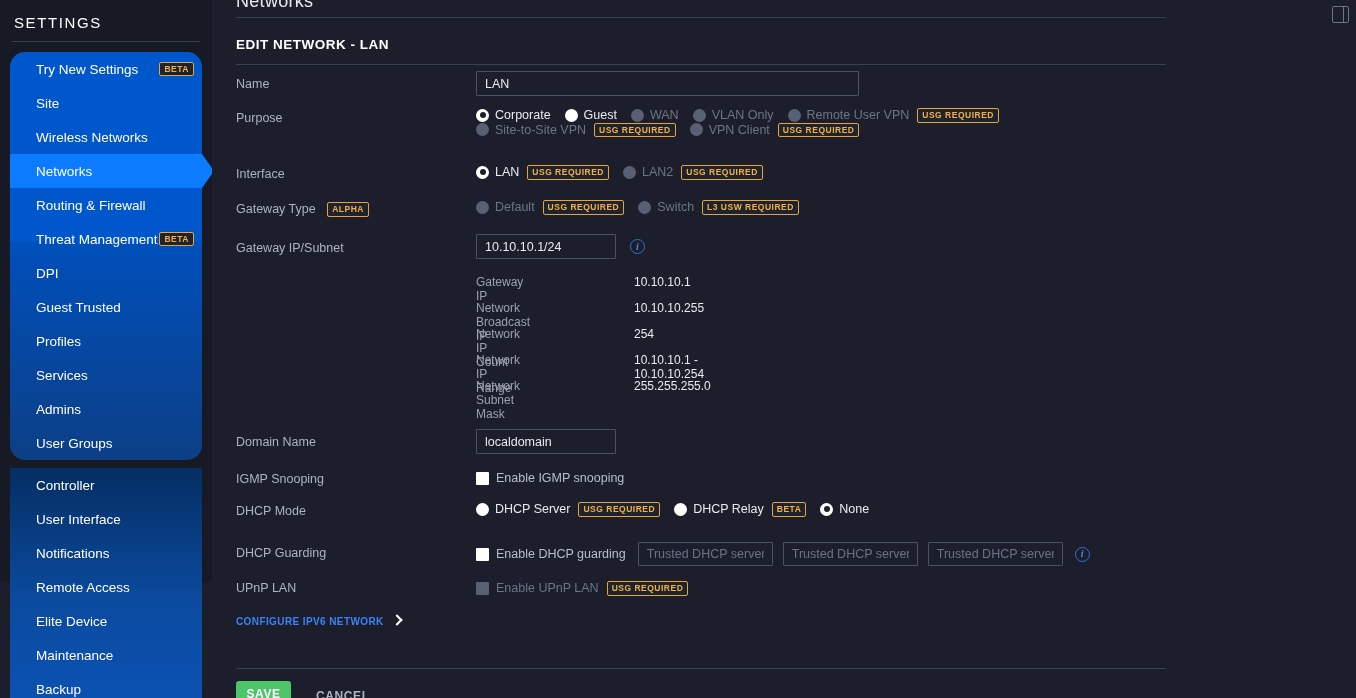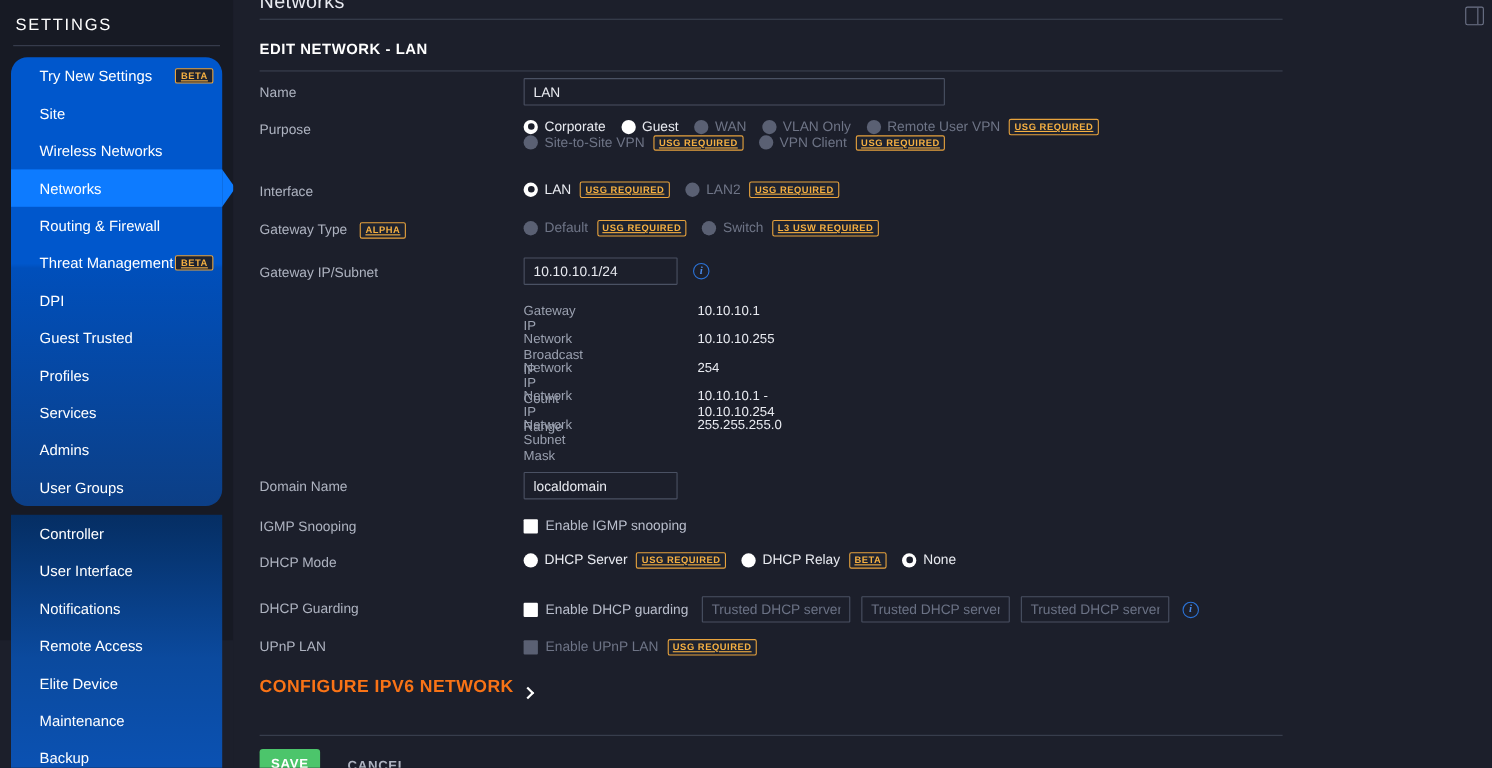--- a/index.html
+++ b/index.html
@@ -48,21 +48,21 @@
     border-top: 17px solid transparent;
     border-bottom: 17px solid transparent;
     border-left: 12px solid #0D7BFF;
   }
   .nav-label { flex: 0 0 auto; }
   .badge {
     display: inline-block; margin-left: 8px;
     border: 1px solid #E8A33D; color: #F5B042;
     font-size: 8.5px; font-weight: 700; letter-spacing: .5px;
     padding: 1px 4px 1px 4px; border-radius: 2px;
-    background: #1E2330; line-height: 1.25; vertical-align: middle; text-decoration: underline;
+    background: #1E2330; line-height: 1.25; vertical-align: middle;
   }
   .nav-item .badge { margin-left: auto; }
 
   
   .main {
     position: absolute; left: 212px; top: 0;
     width: 1144px; height: 698px; background: #1C1F2B;
   }
   .page-heading {
     position: absolute; left: 24px; top: -9px;
@@ -142,22 +142,22 @@
     width: 15px; height: 15px; border-radius: 50%;
     border: 1.5px solid #2B72D6; color: #4B8BE8;
     font-size: 10px; font-style: italic; font-weight: 700;
     display: inline-flex; align-items: center; justify-content: center;
     line-height: 1; font-family: "Liberation Serif", serif;
   }
 
   
   .ipv6-link {
     position: absolute; left: 24px; top: 616px;
-    color: #f97316; font-size: 16px; font-weight: 700; letter-spacing: .4px;
-    display: flex; align-items: flex-end; cursor: pointer;
+    color: #3b82f6; font-size: 10px; font-weight: 700; letter-spacing: .4px;
+    display: flex; align-items: flex-start; cursor: pointer;
   }
   .chev {
     margin-left: 9px; display: inline-block;
     width: 8px; height: 8px;
     border-top: 2.2px solid #FFFFFF; border-right: 2.2px solid #FFFFFF;
     transform: rotate(45deg);
   }
 
   
   .btn-save {

